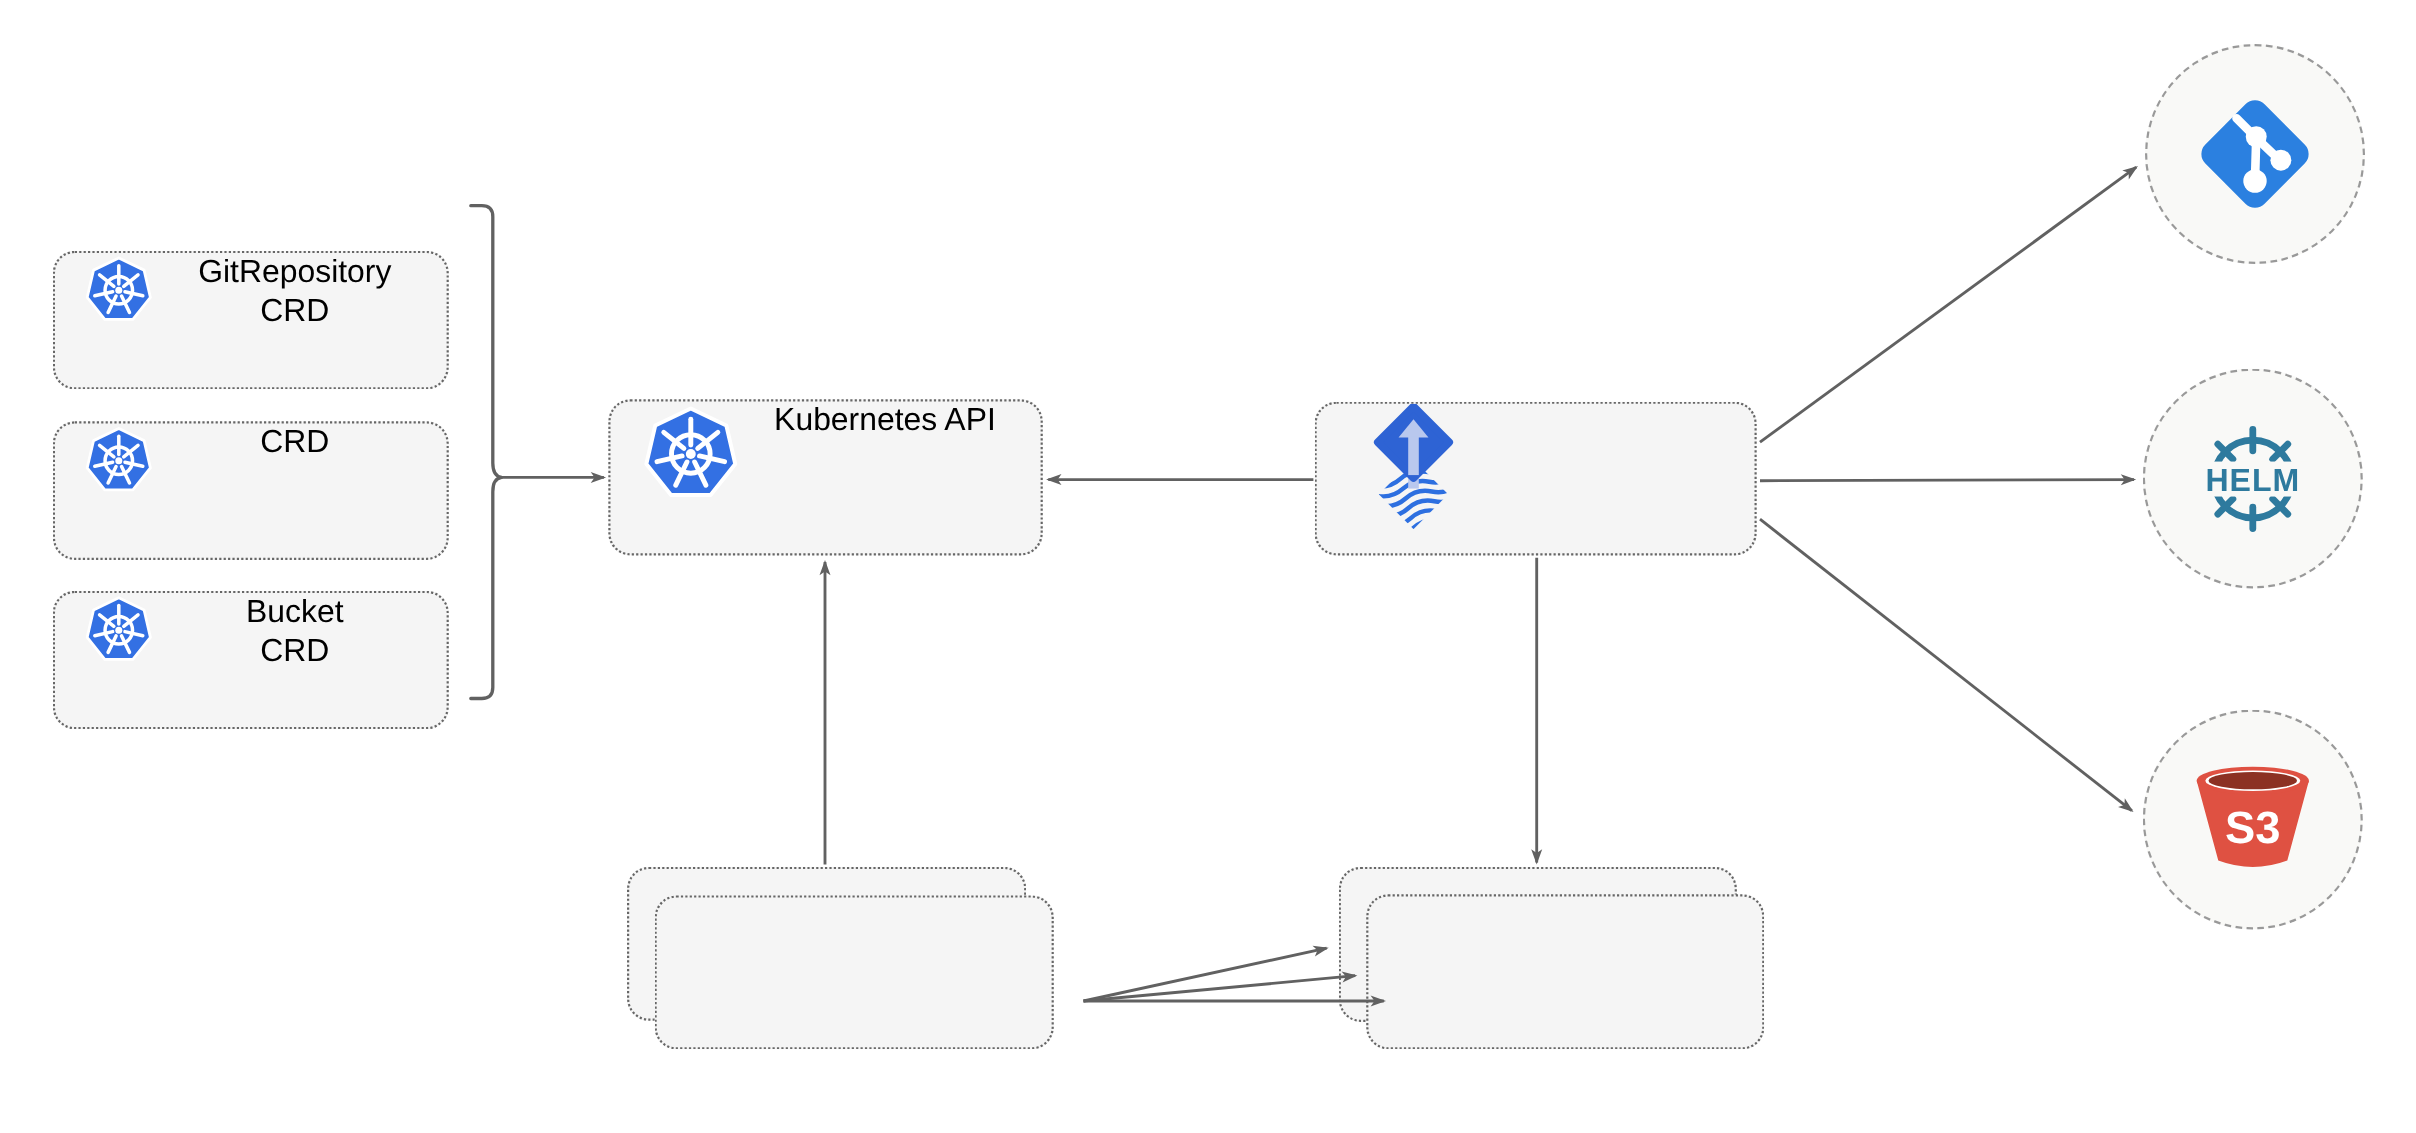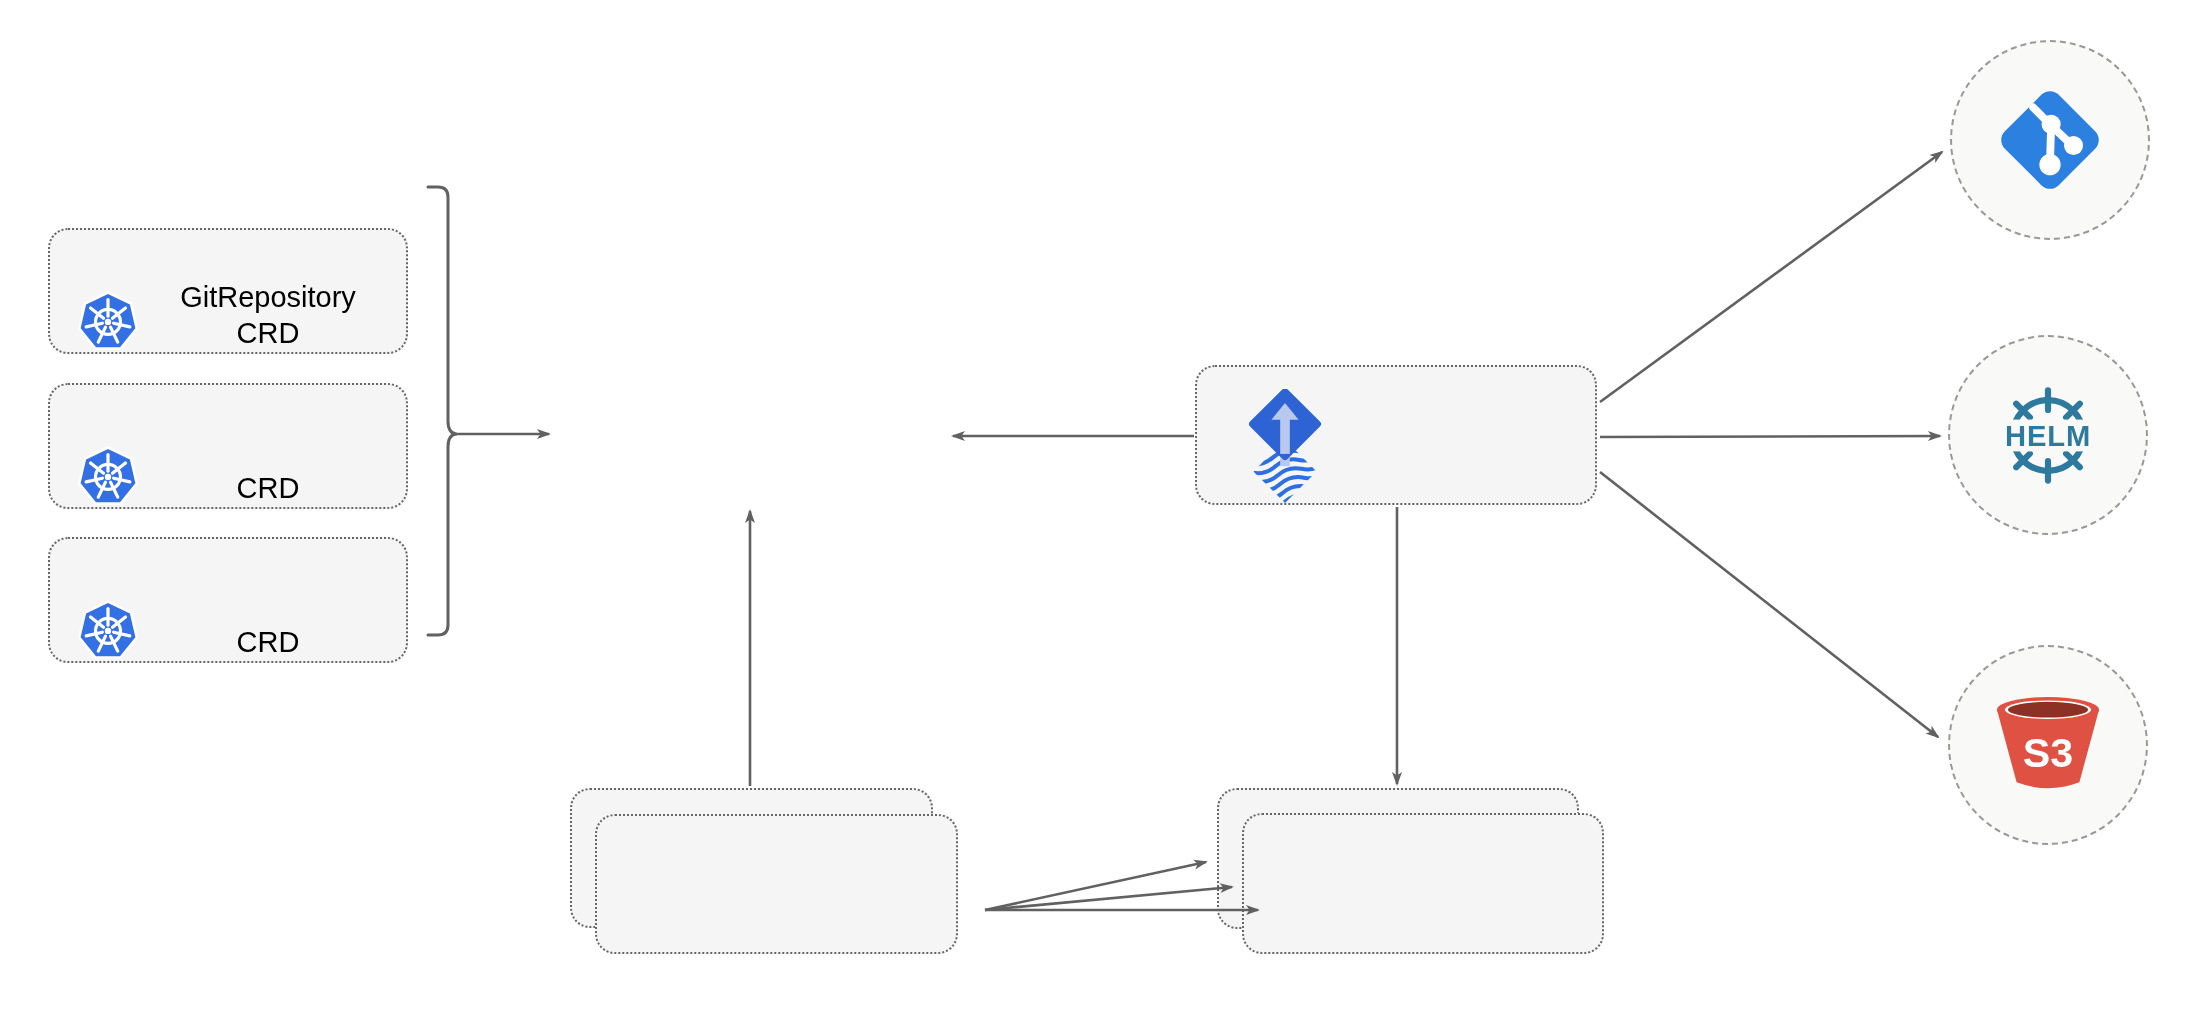--- a/index.html
+++ b/index.html
@@ -9,21 +9,21 @@
     --flux-arrow-light:#B9C8EE; --flux-wave-blue:#2D6FE0; --git-blue:#2B80E0;
     --helm-teal:#2E7A9E; --layers-blue:#3C85E8; --s3-red:#DF5142;
     --s3-dark-red:#8C3123; --s3-text:#FFFFFF;
   }
   *{margin:0;padding:0;box-sizing:border-box;}
   html,body{background:var(--background);}
   body{font-family:"Liberation Sans","DejaVu Sans",sans-serif;}
   .canvas{position:relative;width:2196px;height:1030px;background:var(--background);overflow:hidden;}
 
   .node{position:absolute;background:var(--node-fill);border:2px dotted var(--node-border);
-        border-radius:20px;display:flex;align-items:flex-end;}
+        border-radius:20px;display:flex;align-items:flex-start;}
   .node .label{flex:1;text-align:center;font-size:29px;color:var(--label-text);
         line-height:1.24;padding-right:10px;}
   .stackshadow{position:absolute;background:var(--node-fill);
         border:2px dotted var(--node-border);border-radius:20px;}
 
   .crd{left:48px;width:360px;height:126px;}
   .crd .icon-k8s{width:64px;height:64px;margin-left:26px;flex:0 0 auto;}
   #crd-git{top:228px;} #crd-helm{top:383px;} #crd-bucket{top:537px;}
 
   #k8s-api{left:553px;top:363px;width:395px;height:142px;}
@@ -158,24 +158,31 @@
       </svg>
     <div class="label">
       <div>CRD</div>
     </div>
   </div>
   <div class="node crd" id="crd-bucket">
     <svg class="icon-k8s" viewBox="0 0 100 100">
         <use href="#sym-k8s"></use>
       </svg>
     <div class="label">
+      <div>Bucket</div>
       <div>CRD</div>
     </div>
   </div>
 
+  <div class="node" id="k8s-api">
+    <svg class="icon-k8s" viewBox="0 0 100 100">
+        <use href="#sym-k8s"></use>
+      </svg>
+    <div class="label">Kubernetes API</div>
+  </div>
 
   <div class="node" id="source-controller">
     <svg class="icon-flux" viewBox="0 0 100 130">
         <use href="#sym-flux"></use>
       </svg>
     <div class="label">
     </div>
   </div>
 
   <div class="stackshadow" id="consumers-back"></div>

